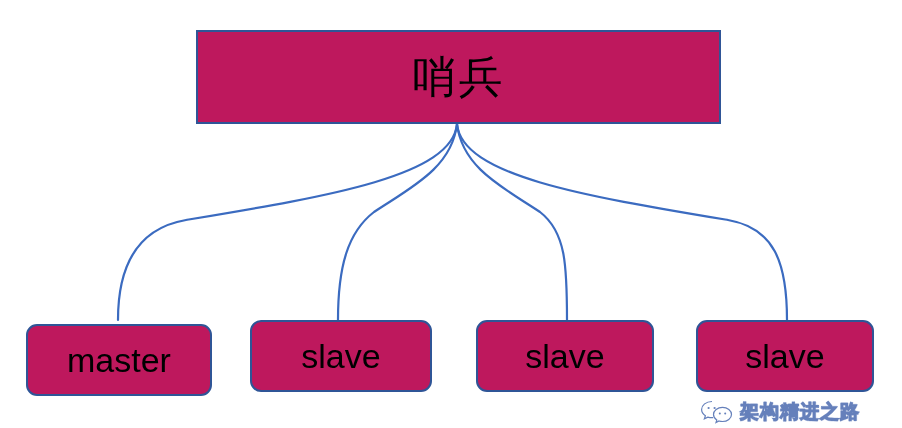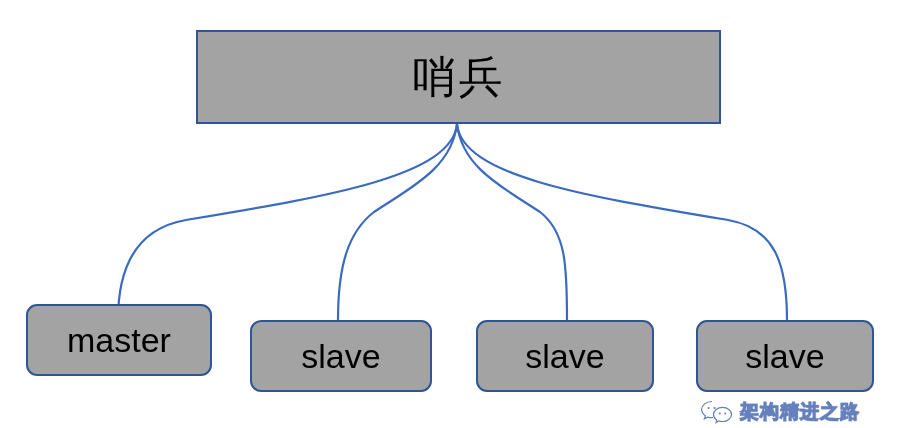--- a/index.html
+++ b/index.html
@@ -22,21 +22,21 @@
     width: 902px;
     height: 428px;
     pointer-events: none;
   }
   .node {
     position: absolute;
     box-sizing: border-box;
     display: flex;
     align-items: center;
     justify-content: center;
-    background: #a3a3a3;
+    background: #be185d;
     color: #000000;
   }
   .node-root {
     border: 2px solid #2f5597;
     border-radius: 0;
   }
   .node-leaf {
     border: 2px solid #2f5597;
     border-radius: 11px;
   }
@@ -96,21 +96,21 @@
       <path d="M457,124 C452,168 410,188 374,212 C348,232 338,266 338,320"></path>
       <path d="M457,124 C462,168 504,188 540,212 C566,232 567,266 567,320"></path>
       <path d="M457,124 C462,176 584,196 728,220 C774,228 787,262 787,320"></path>
     </g>
   </svg>
 
   <div class="node node-root" style="left:196px; top:30px; width:525px; height:94px;">
     <span class="node-label label-root">哨兵</span>
   </div>
 
-  <div class="node node-leaf" style="left:26px; top:304px; width:186px; height:72px;">
+  <div class="node node-leaf" style="left:26px; top:324px; width:186px; height:72px;">
     <span class="node-label label-leaf">master</span>
   </div>
 
   <div class="node node-leaf" style="left:250px; top:320px; width:182px; height:72px;">
     <span class="node-label label-leaf">slave</span>
   </div>
 
   <div class="node node-leaf" style="left:476px; top:320px; width:178px; height:72px;">
     <span class="node-label label-leaf">slave</span>
   </div>

